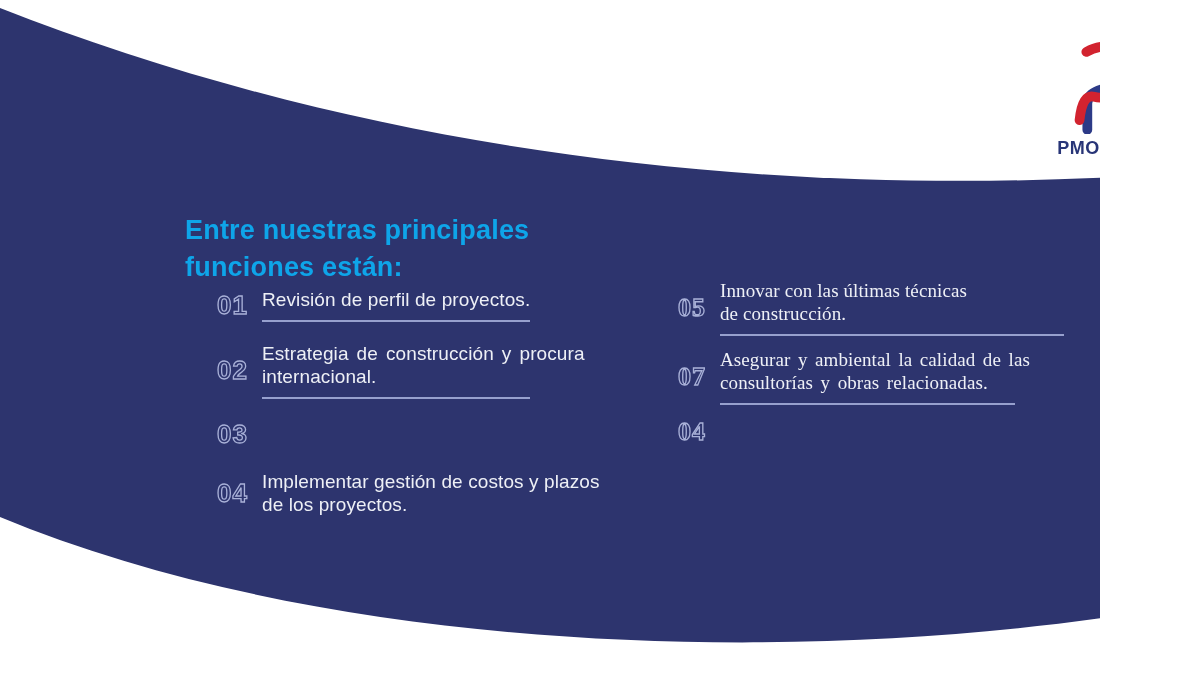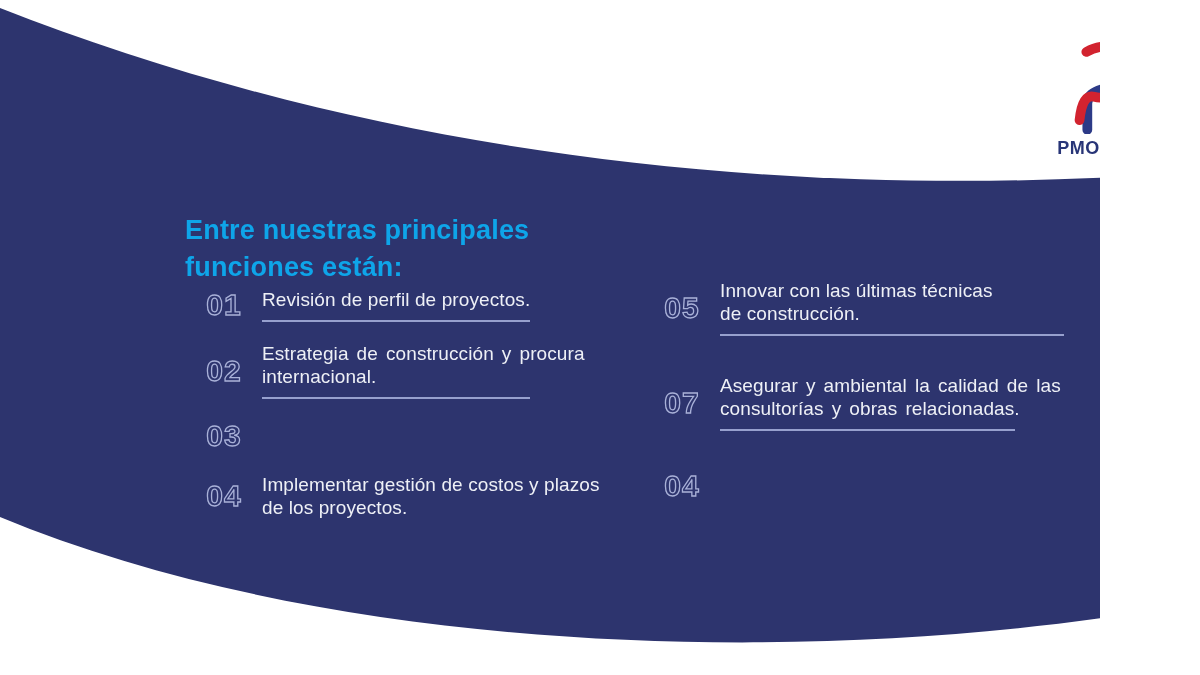--- a/index.html
+++ b/index.html
@@ -16,23 +16,23 @@
 
   
   .title{position:absolute;left:185px;top:194px;color:#0ea5e9;font-size:27px;line-height:37px;
          font-weight:bold;white-space:pre-line;letter-spacing:.2px;}
 
   
   .col{position:absolute;color:#eef0f6;}
   .col-left{left:200px;top:288px;width:452px;}
   .col-right{left:658px;top:279px;width:452px;}
   .item{display:flex;align-items:center;margin-bottom:20px;}
-  .col-right .item{margin-bottom:38px;}
-  .num{flex:0 0 48px;font-size:30px;font-weight:bold;letter-spacing:1px;
-       color:#a9b1d8;text-align:center;}
+  .col-right .item{margin-bottom:12px;font-family:Liberation Serif, serif;}
+  .num{flex:0 0 48px;font-size:26px;font-weight:bold;letter-spacing:1px;
+       color:#a9b1d8;text-align:right;}
   @supports (-webkit-text-stroke: 1px #fff){
     .num{color:transparent;-webkit-text-stroke:1.3px #a9b1d8;}
   }
   .body{flex:1;margin-left:14px;}
   .txt{margin:0;font-size:19px;line-height:23px;white-space:pre-line;letter-spacing:.1px;}
   .just .txt{word-spacing:.14em;}
   .rule{border-top:2px solid #97a0ce;margin-top:9px;width:268px;}
   .col-right .rule{width:295px;}
   .col-right .item:first-child .rule{width:344px;}
 </style>

